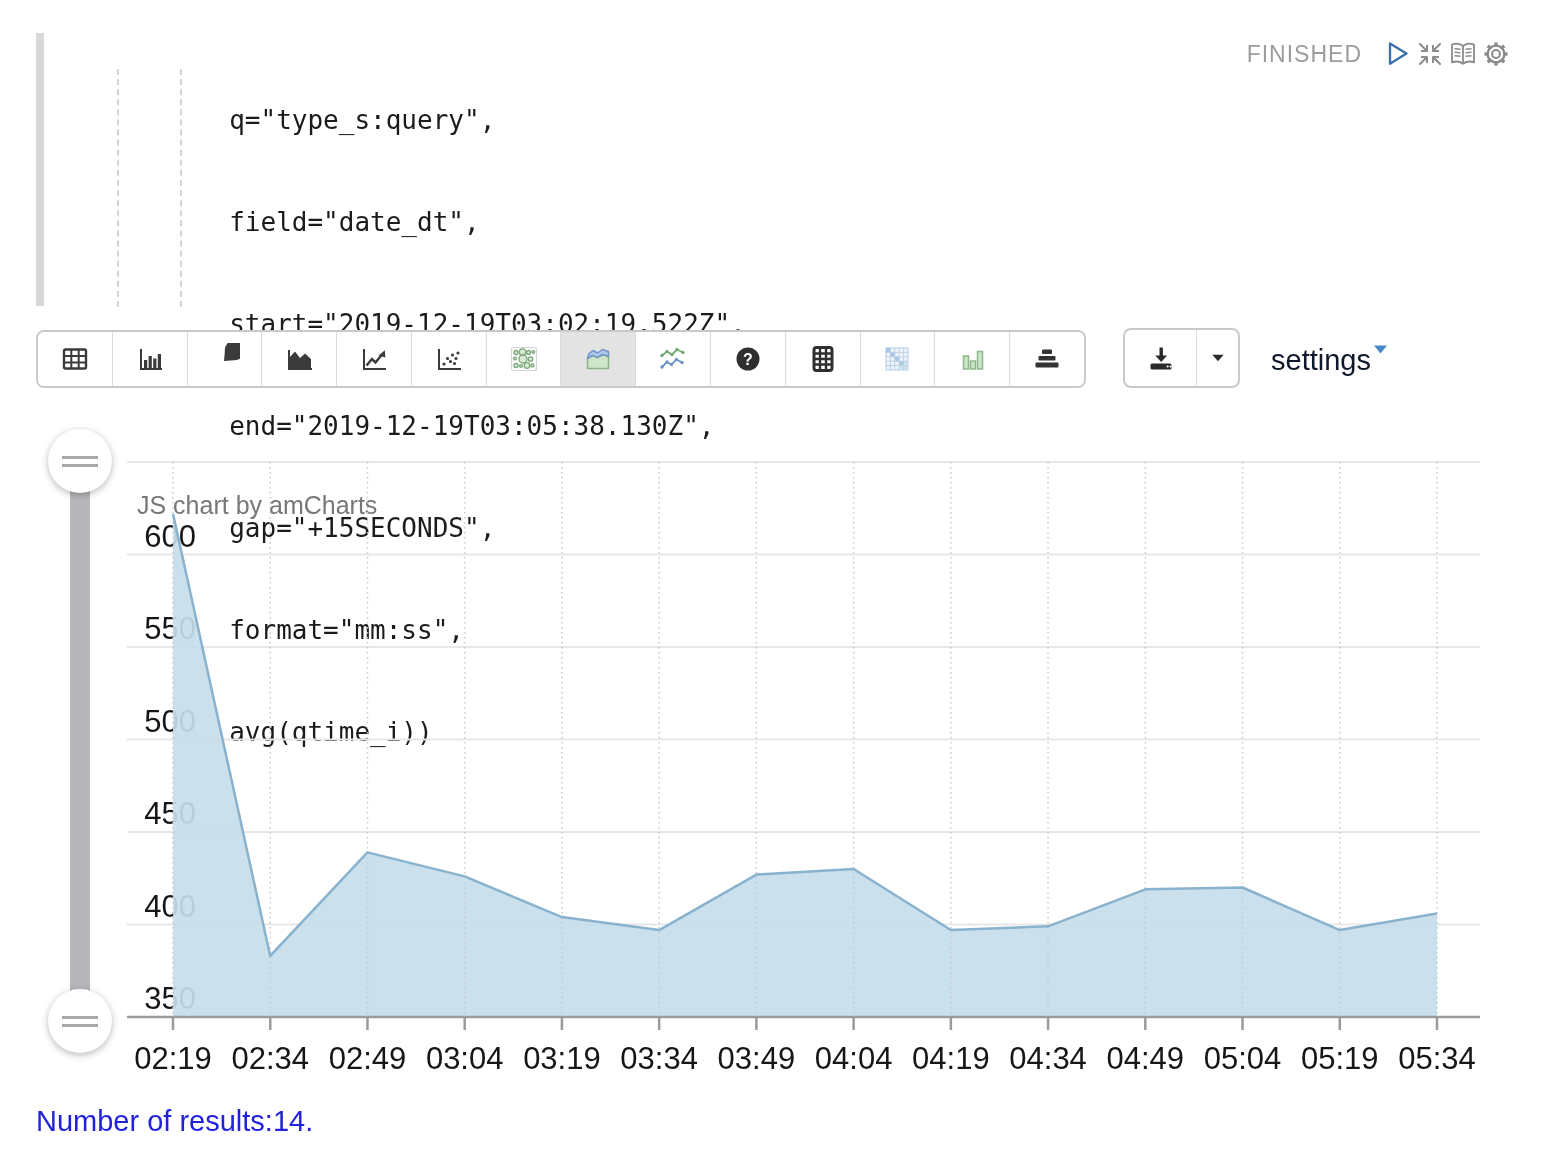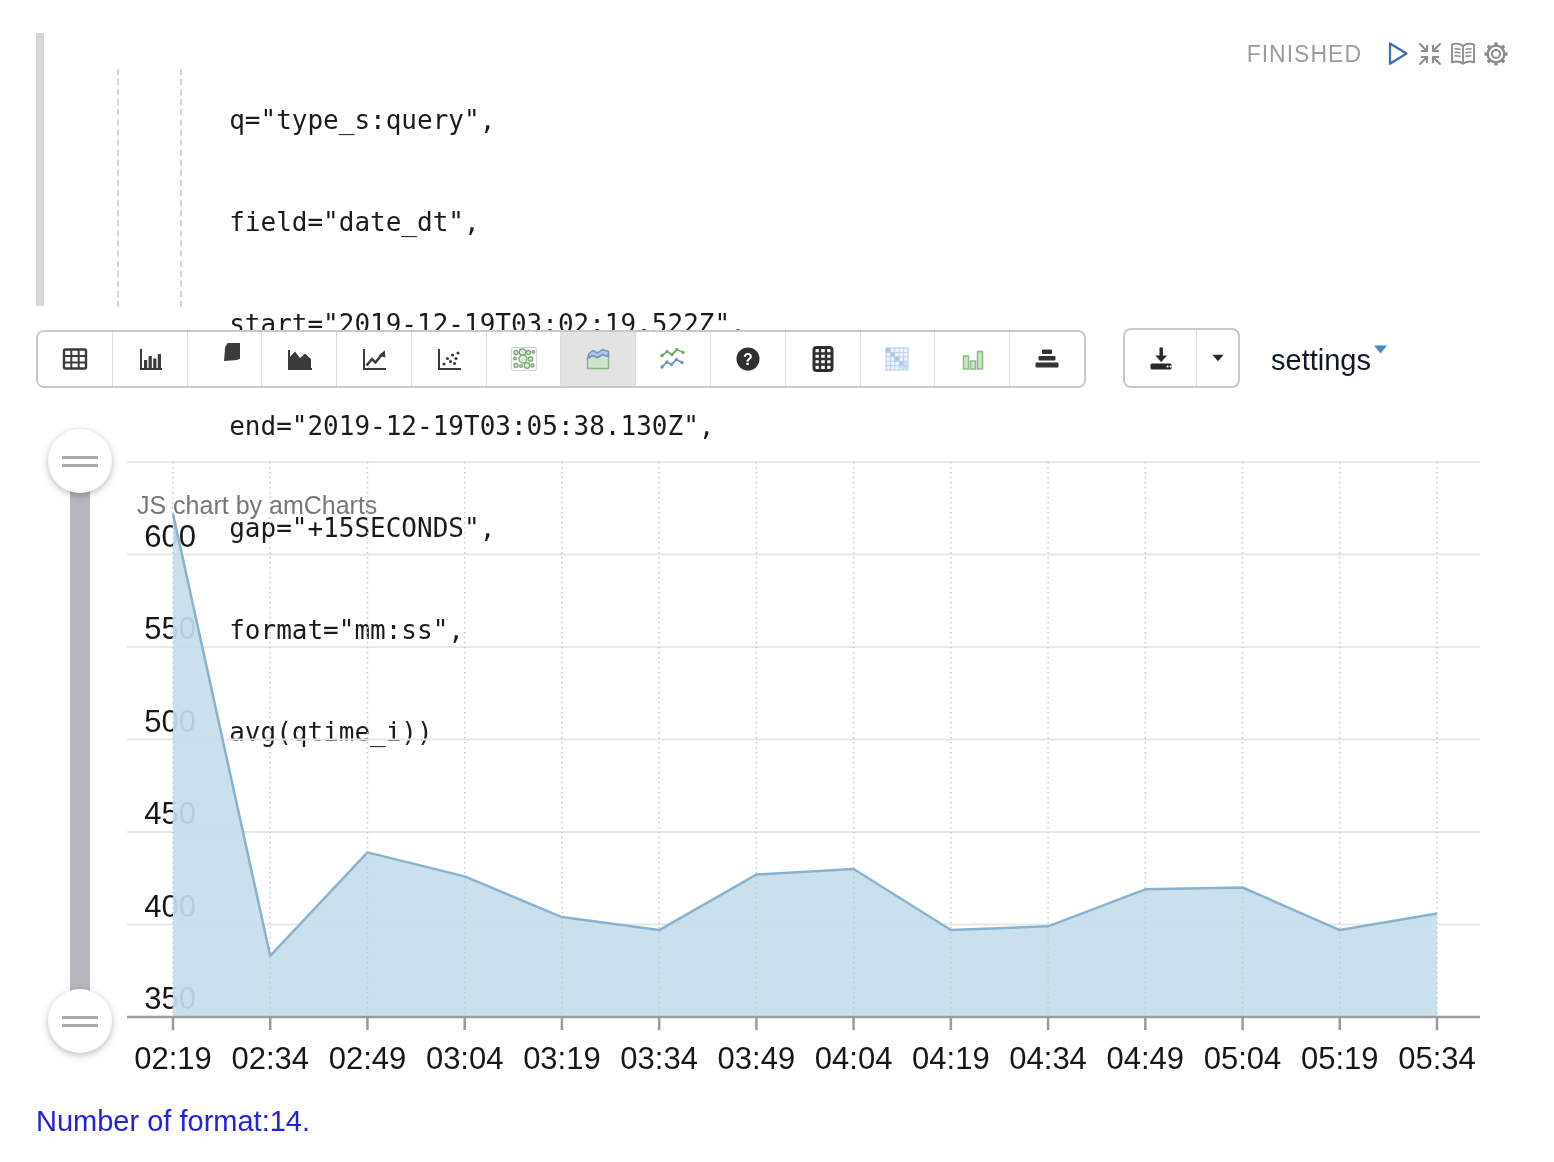--- a/index.html
+++ b/index.html
@@ -378,13 +378,13 @@
     <line x1="1339.7692307692307" x2="1339.7692307692307" y1="32" y2="587" stroke="#c9c9c9" stroke-width="1.5" stroke-dasharray="1.5 3.5"></line>
     <line x1="1339.7692307692307" x2="1339.7692307692307" y1="587" y2="600" stroke="#9b9b9b" stroke-width="2.5"></line>
     <text x="1339.7692307692307" y="639" text-anchor="middle" class="xtick">05:19</text>
     <line x1="1437" x2="1437" y1="32" y2="587" stroke="#c9c9c9" stroke-width="1.5" stroke-dasharray="1.5 3.5"></line>
     <line x1="1437" x2="1437" y1="587" y2="600" stroke="#9b9b9b" stroke-width="2.5"></line>
     <text x="1437" y="639" text-anchor="middle" class="xtick">05:34</text>
     <polyline points="173,83.80000000000001 270.2307692307692,525.95 367.46153846153845,422.35 464.6923076923077,446.4 561.9230769230769,487.1 659.1538461538462,500.05 756.3846153846154,444.55 853.6153846153845,439 950.8461538461538,500.05 1048.076923076923,496.35 1145.3076923076924,459.35 1242.5384615384614,457.5 1339.7692307692307,500.05 1437,483.4" fill="none" stroke="#88b2cd" stroke-width="2.5" stroke-linejoin="round"></polyline>
     <line x1="127" x2="1480" y1="587" y2="587" stroke="#9b9b9b" stroke-width="2.5"></line>
   </svg>
 
-<div class="results-line">Number of format:14.</div>
+<div class="results-line">Number of results:14.</div>
 
 </body></html>

